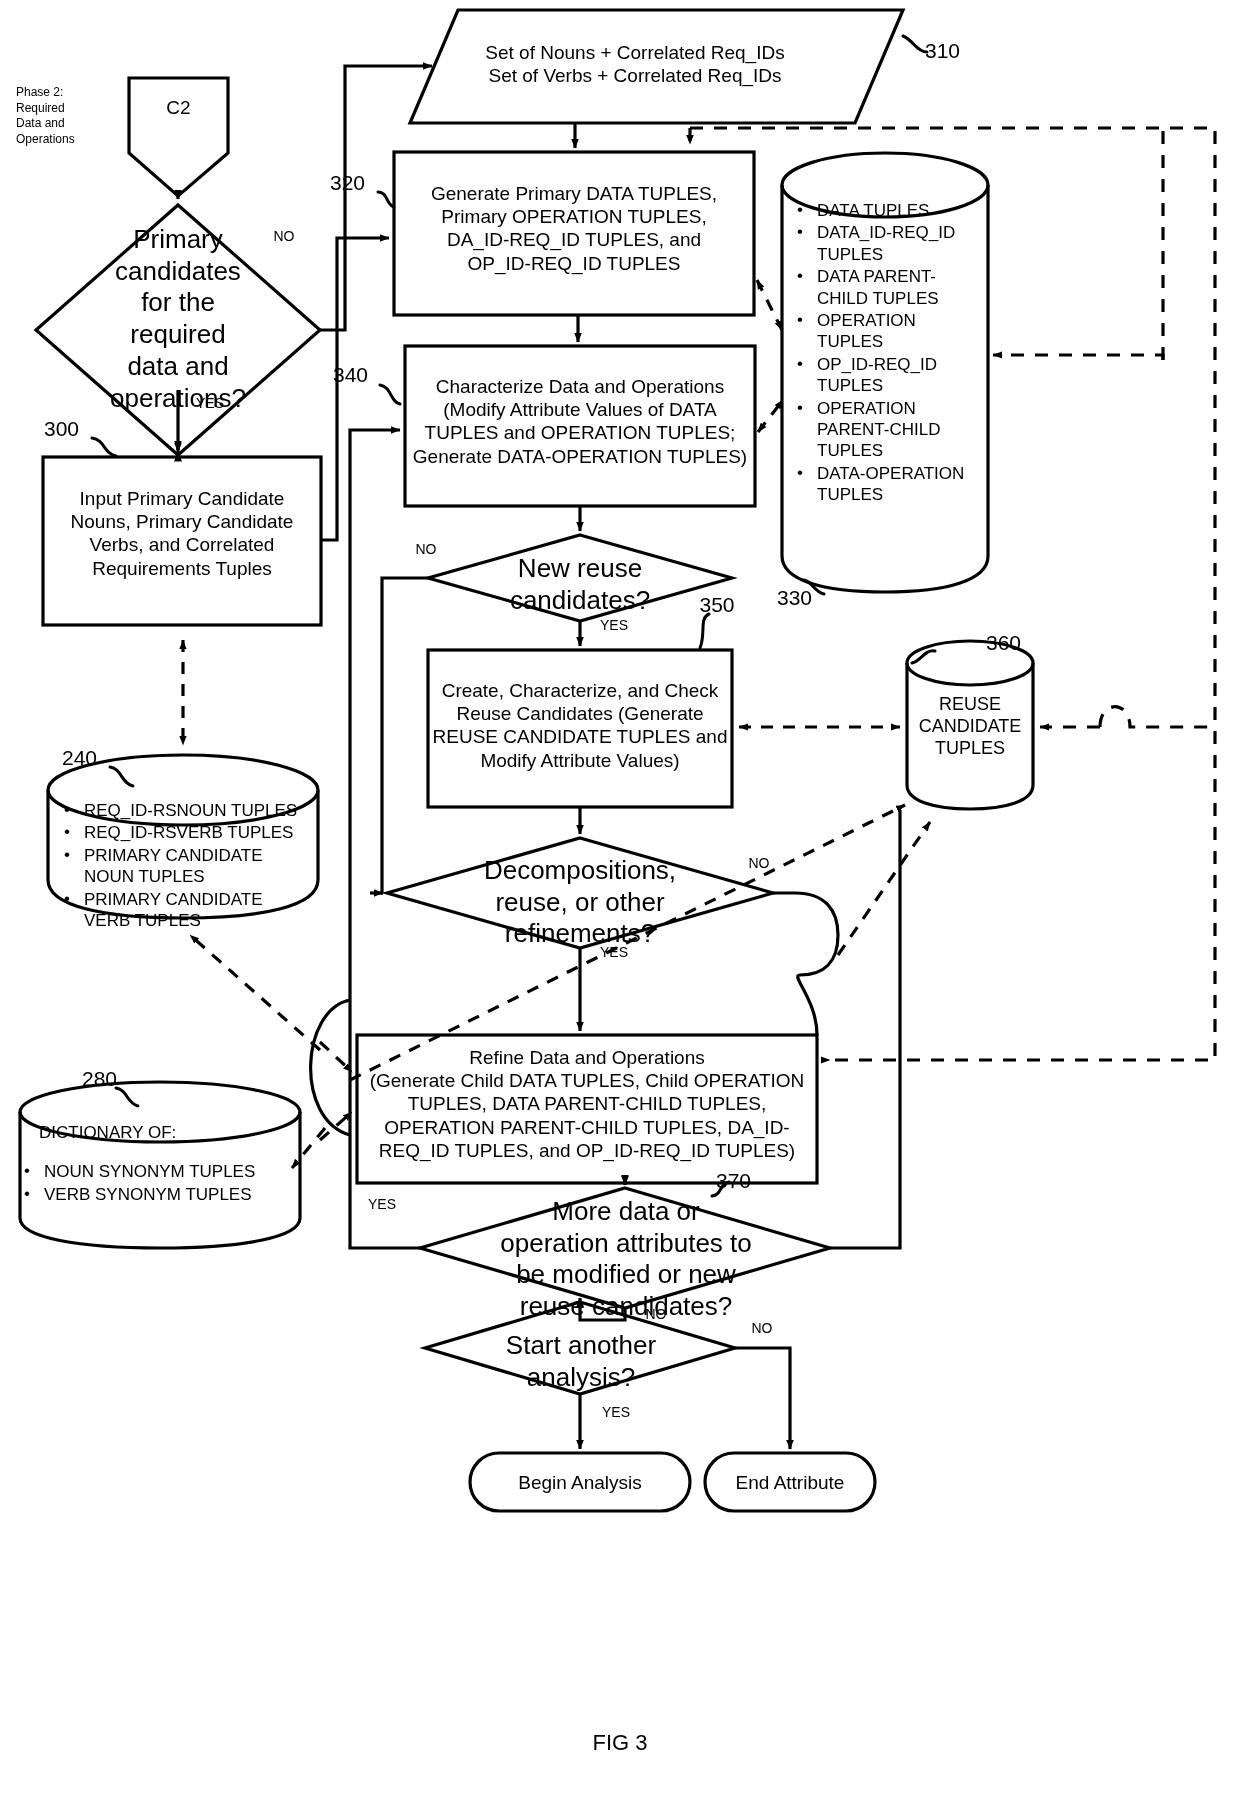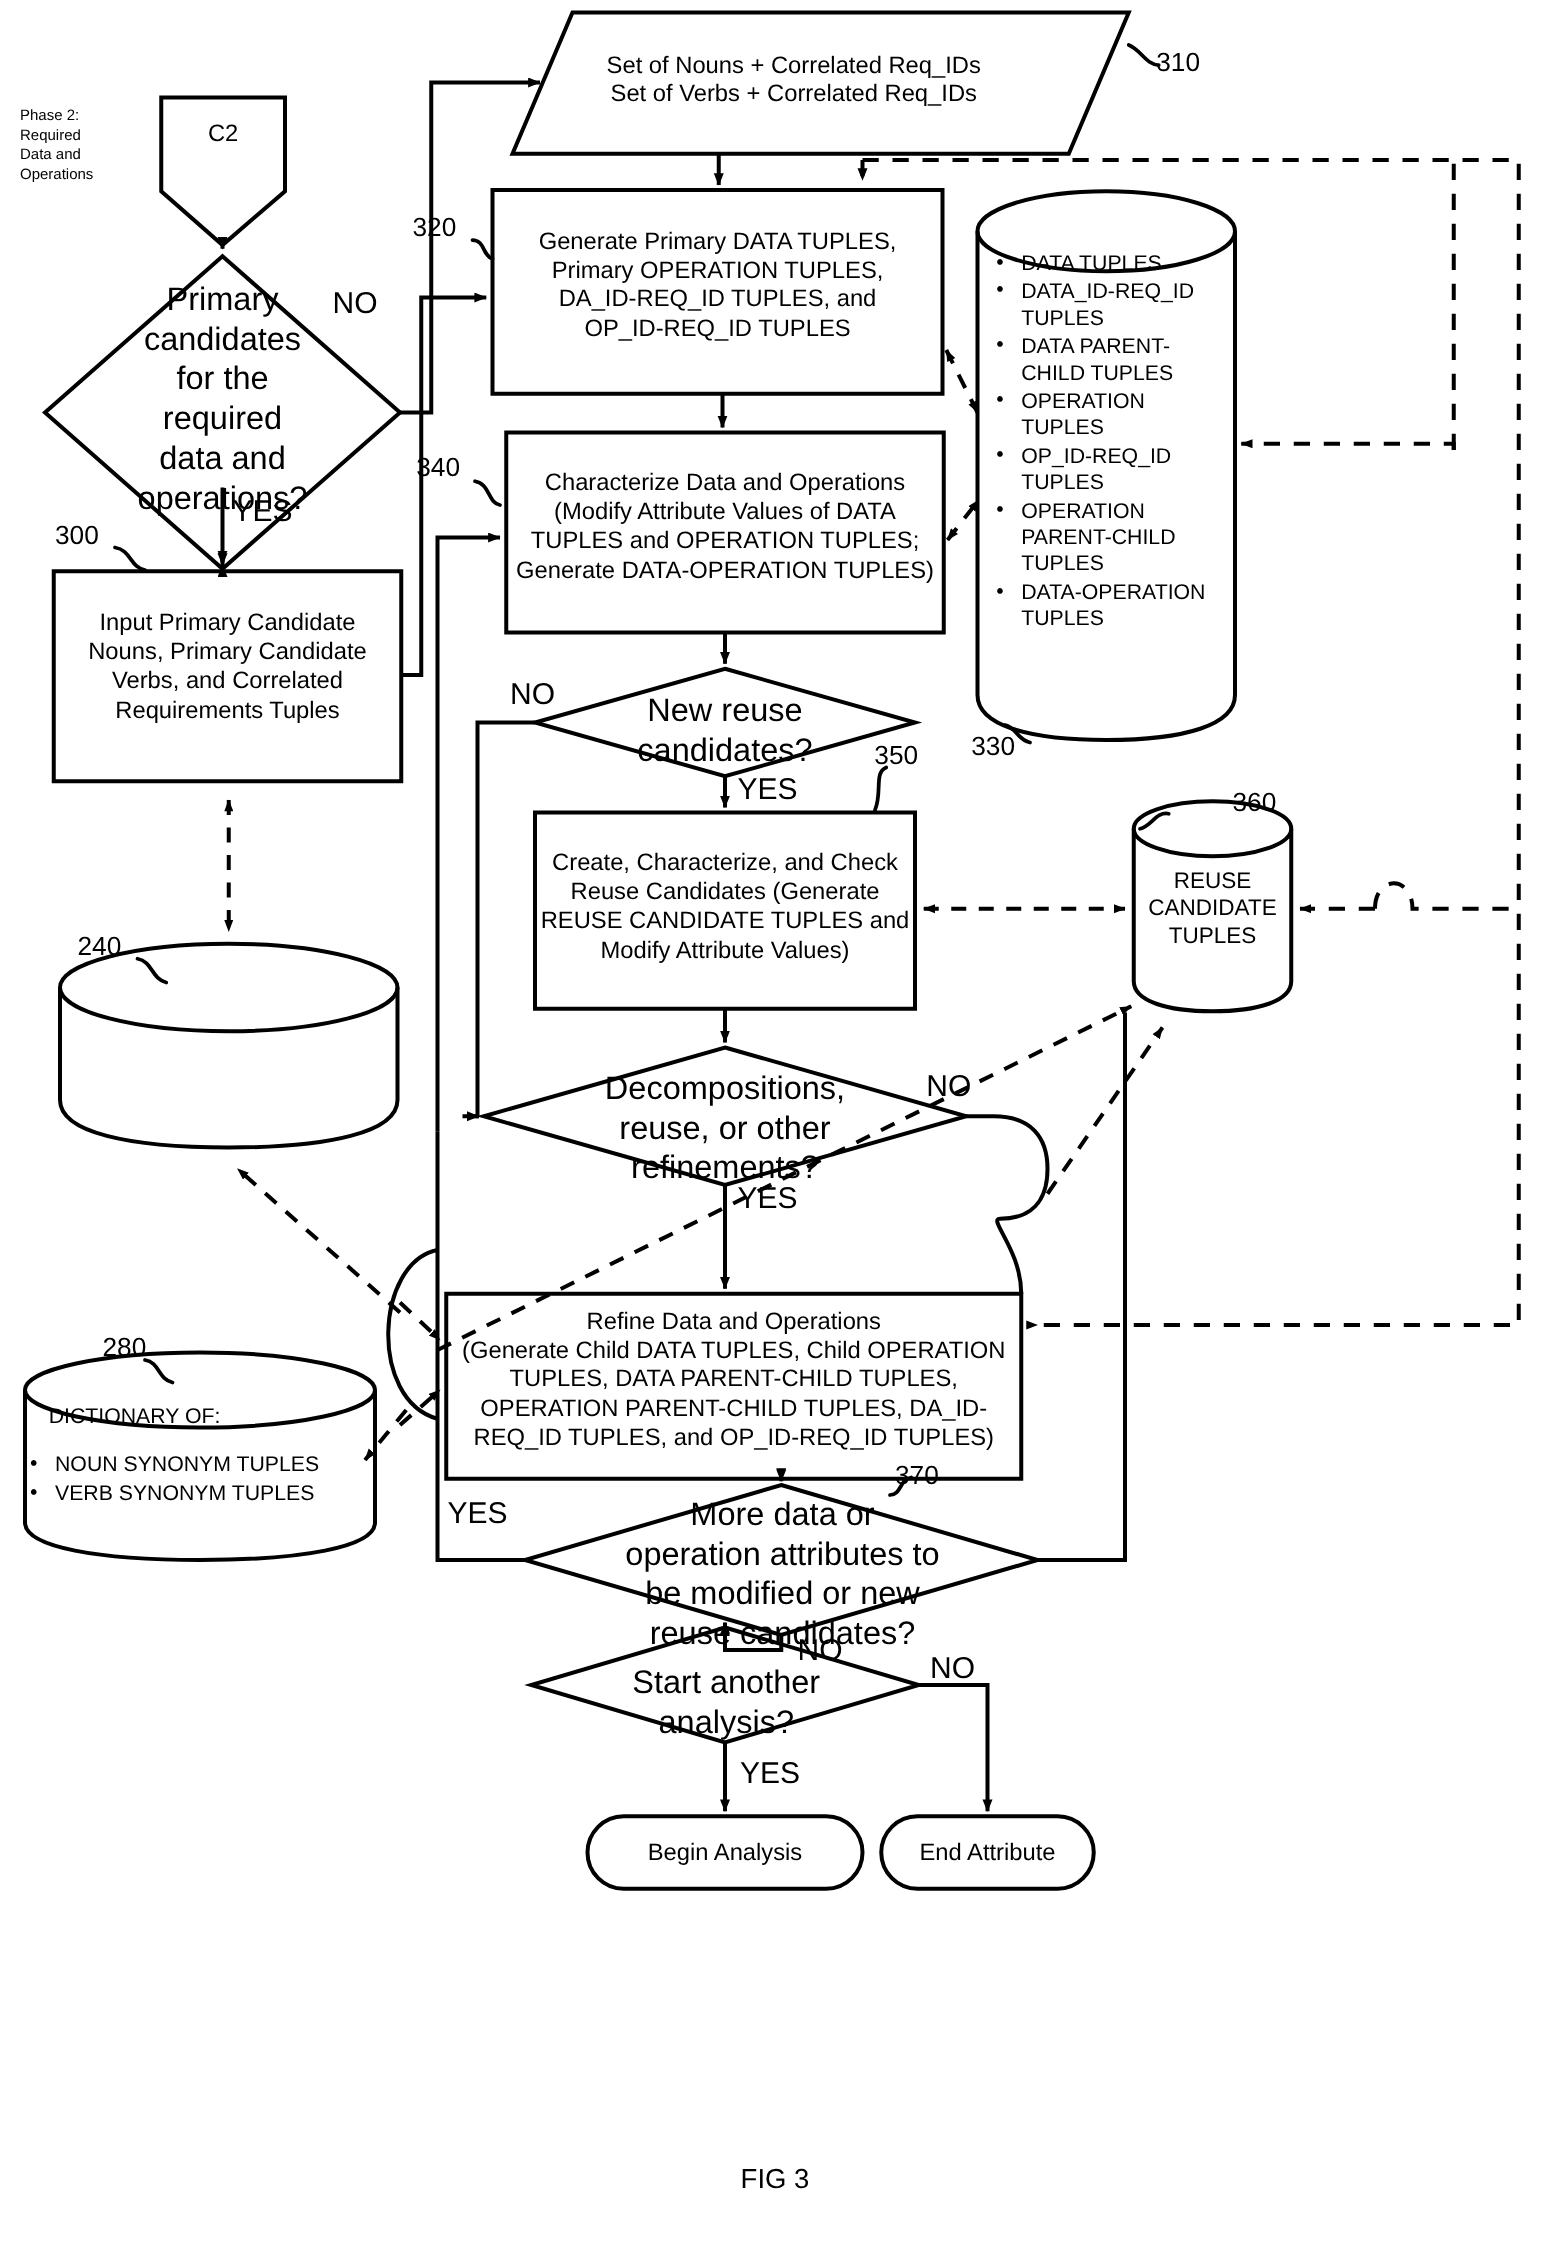--- a/index.html
+++ b/index.html
@@ -29,21 +29,21 @@
     position: absolute;
     z-index: 5;
     text-align: center;
     line-height: 1.22;
     white-space: pre-line;
   }
   .txt-box { font-size: 19px; }
   .txt-cyl { font-size: 18px; }
   .txt-diamond { font-size: 26px; }
   .txt-ref { font-size: 21px; }
-  .txt-yn { font-size: 24px; }
+  .txt-yn { font-size: 14px; }
   .txt-term { font-size: 19px; }
   .txt-phase { font-size: 12px; text-align: left; line-height: 1.3; }
   .txt-fig { font-size: 22px; }
   .bullets {
     position: absolute;
     z-index: 5;
     font-size: 17px;
     line-height: 1.26;
     text-align: left;
   }
@@ -305,20 +305,28 @@
       <li>DATA_ID-REQ_ID TUPLES</li>
       <li>DATA PARENT-CHILD TUPLES</li>
       <li>OPERATION TUPLES</li>
       <li>OP_ID-REQ_ID TUPLES</li>
       <li>OPERATION PARENT-CHILD TUPLES</li>
       <li>DATA-OPERATION TUPLES</li>
     </ul>
   </div>
   <div class="lbl txt-ref" style="left:777px; top:585px; width:54px; text-align:left;">330</div>
 
+  <div class="bullets" style="left:62px; top:800px; width:250px;">
+    <ul>
+      <li>REQ_ID-RSNOUN TUPLES</li>
+      <li>REQ_ID-RSVERB TUPLES</li>
+      <li>PRIMARY CANDIDATE NOUN TUPLES</li>
+      <li>PRIMARY CANDIDATE VERB  TUPLES</li>
+    </ul>
+  </div>
   <div class="lbl txt-ref" style="left:62px; top:745px; width:54px; text-align:left;">240</div>
 
   <div class="lbl txt-cyl" style="left:907px; top:694px; width:126px;">REUSE
 CANDIDATE
 TUPLES</div>
   <div class="lbl txt-ref" style="left:938px; top:630px; width:54px; text-align:left;margin-left:48px;">360</div>
 
   <div class="bullets" style="left:22px; top:1122px; width:270px;">
     <div class="dict-head">DICTIONARY OF:</div>
     <ul>

